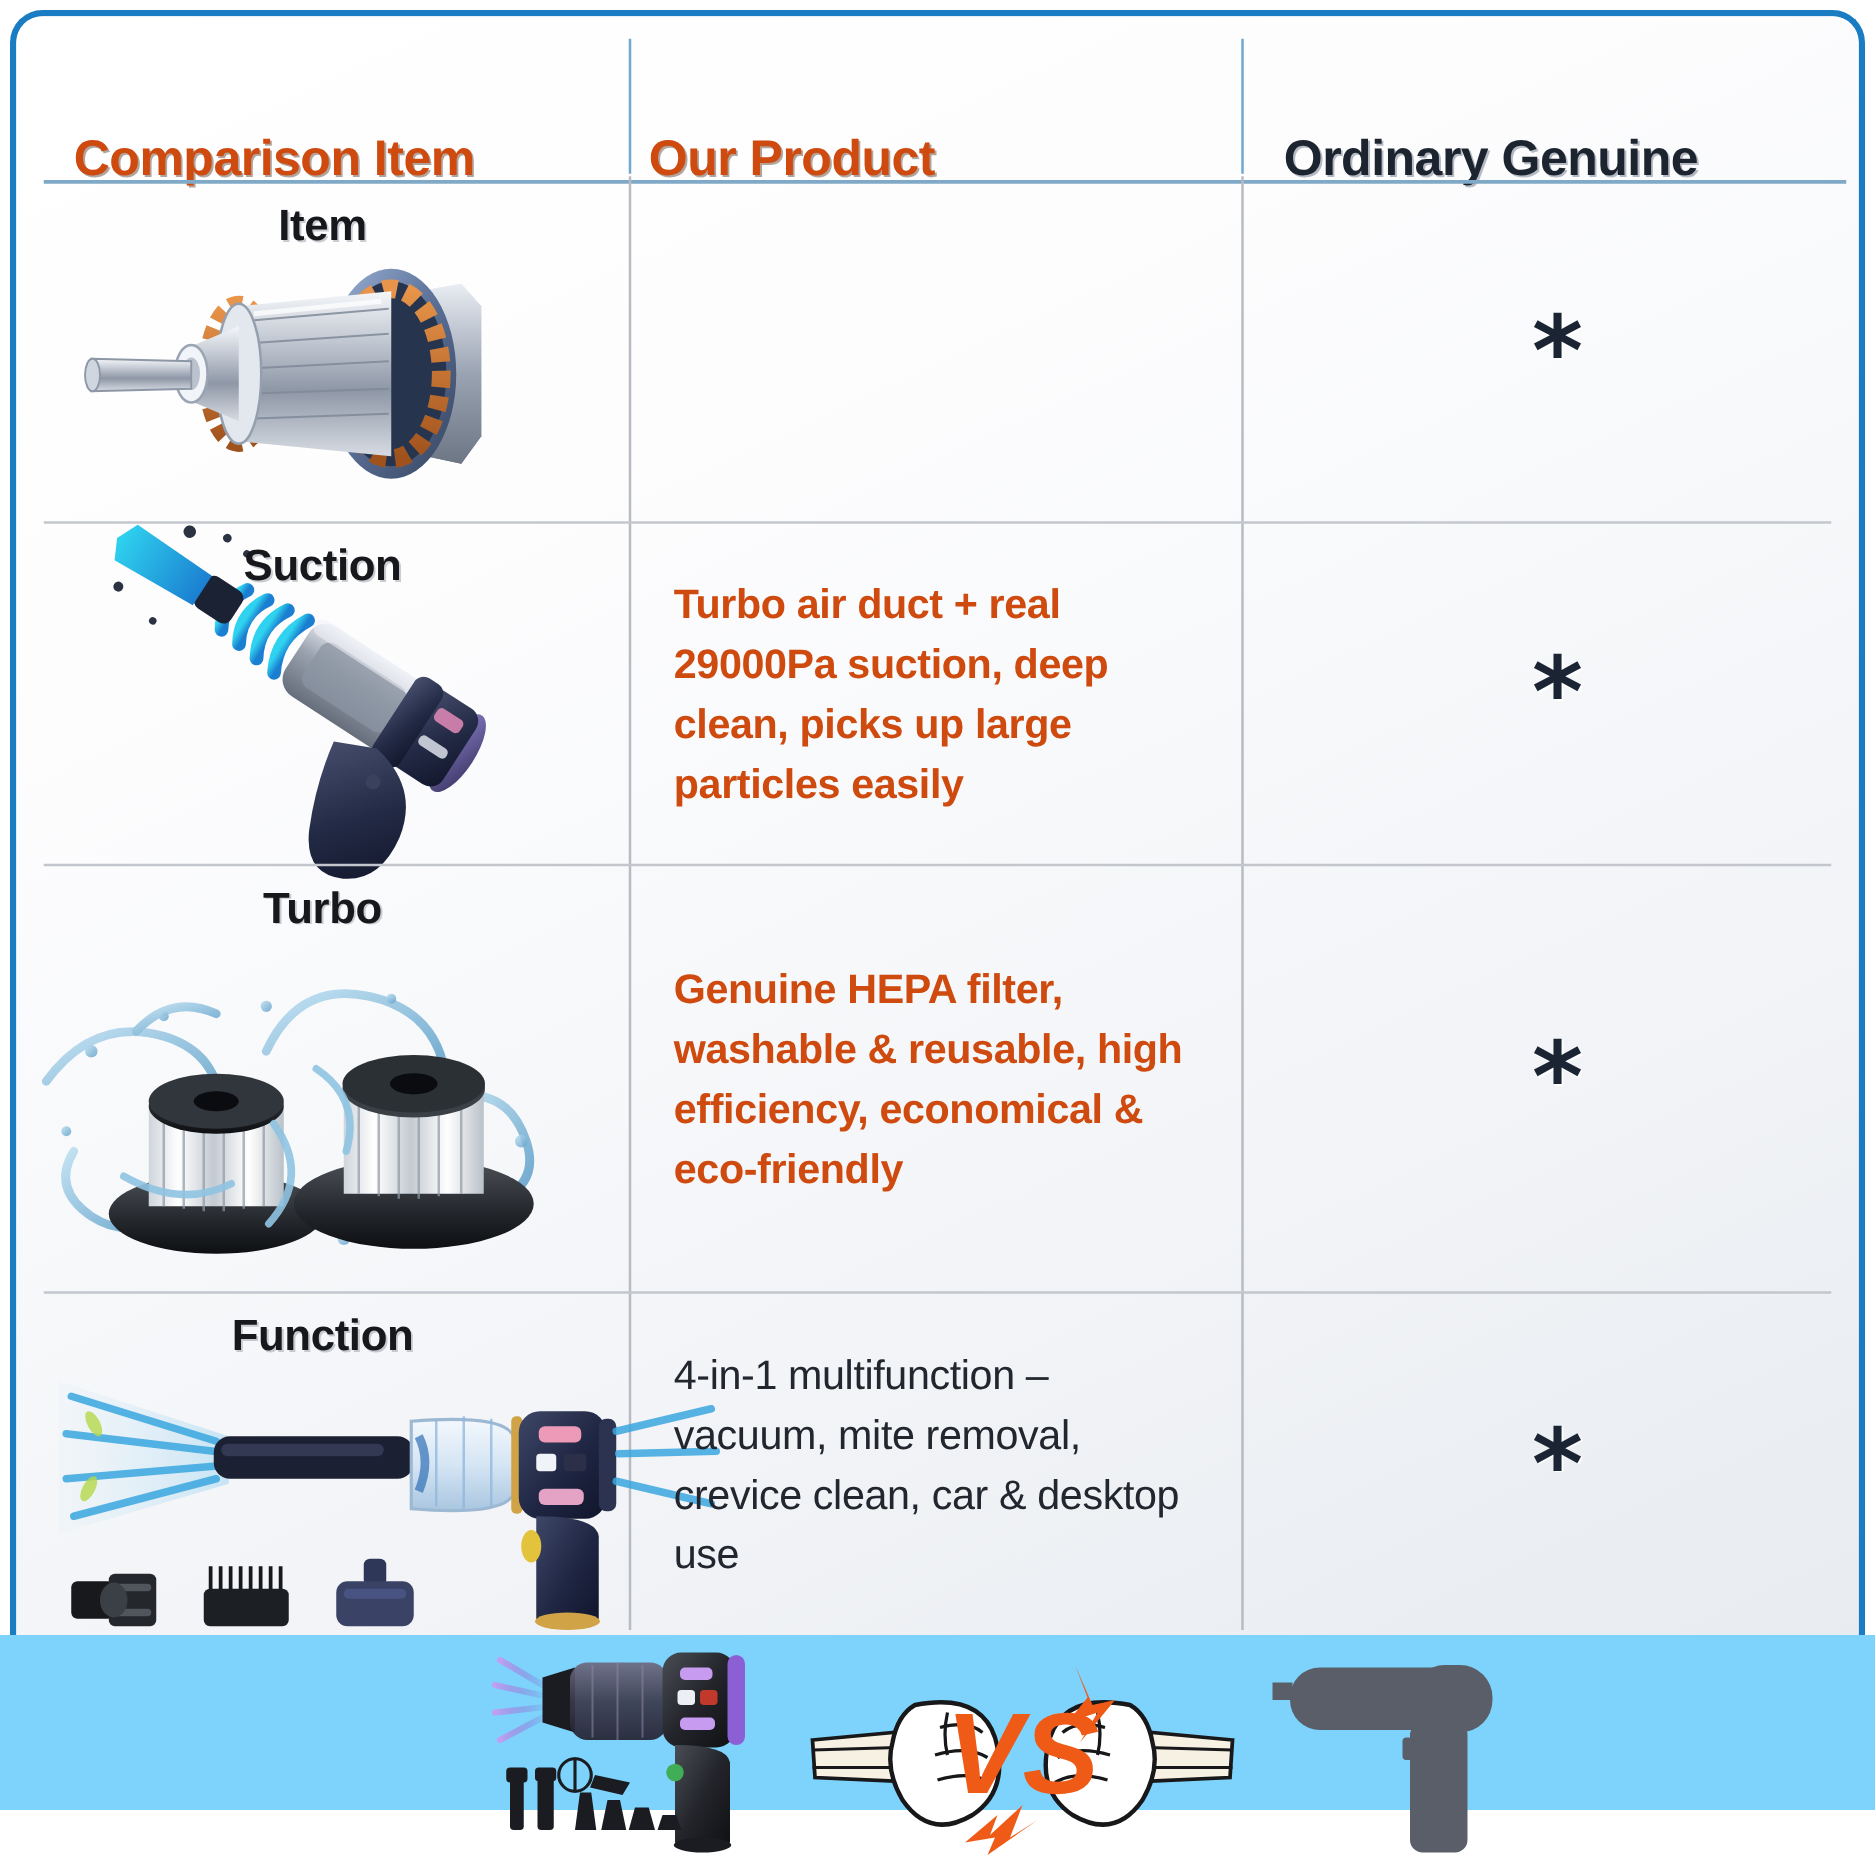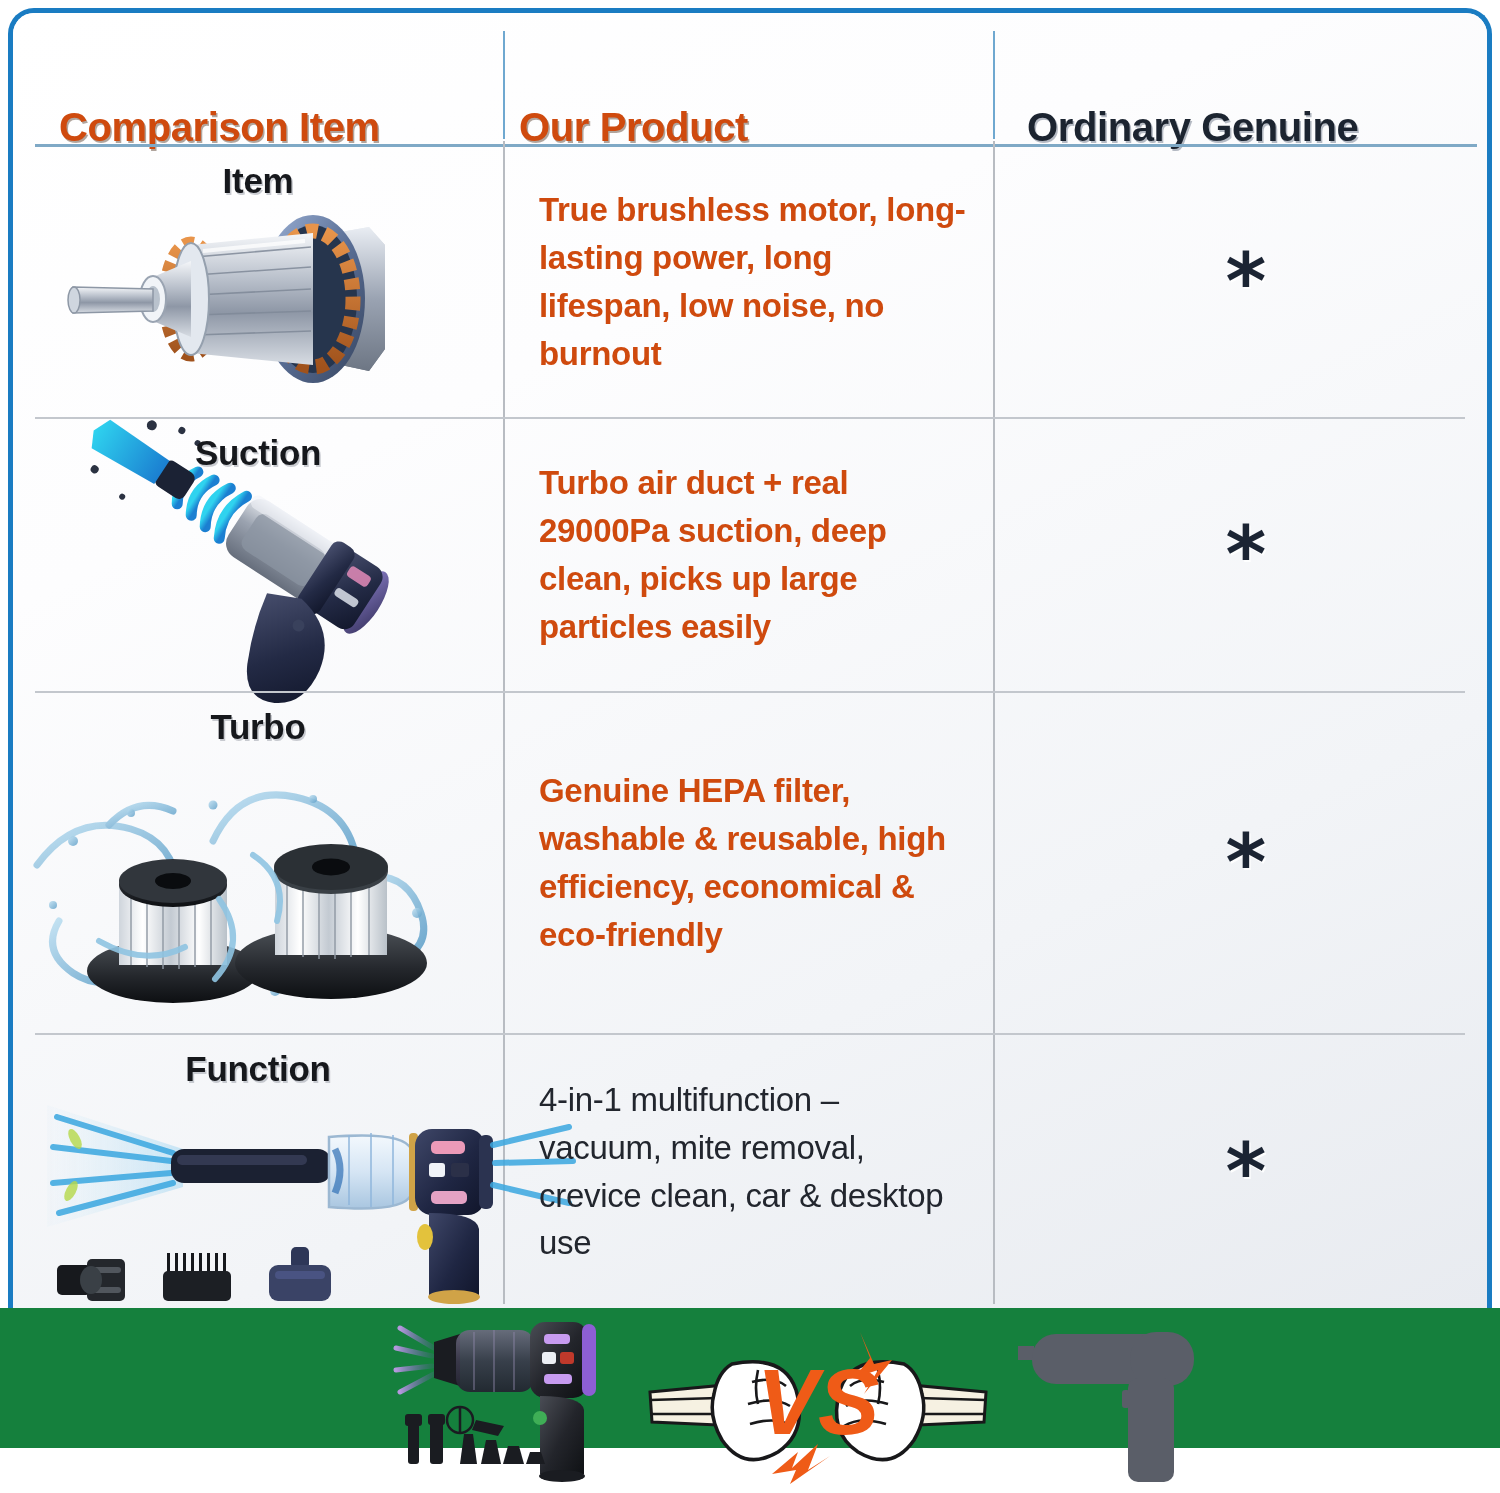--- a/index.html
+++ b/index.html
@@ -177,21 +177,21 @@
     user-select: none;
   }
 
   
   .vs-strip {
     position: absolute;
     left: 0;
     top: 1308px;
     width: 1500px;
     height: 140px;
-    background: #15803d;
+    background: #7dd3fc;
   }
   .vs-product {
     position: absolute;
     left: 390px;
     top: 4px;
     width: 250px;
     height: 180px;
   }
   .vs-badge {
     position: absolute;
@@ -294,23 +294,20 @@
             <ellipse cx="140" cy="100" rx="7" ry="13" fill="#b9c2cd"></ellipse>
 
             <path d="M60 88 L140 90 L140 112 L60 114 Z" fill="url(#steelA)" stroke="#8d97a5" stroke-width="1.5"></path>
             <ellipse cx="61" cy="101" rx="6" ry="13" fill="#cfd6df" stroke="#8d97a5" stroke-width="1.5"></ellipse>
 
             <path d="M190 52 L292 42" stroke="#ffffff" stroke-width="4" opacity=".75"></path>
           </svg>
         </div>
       </div>
 
-      <div class="cell c-ours">
-        <div class="desc">True brushless motor, long-lasting power, long lifespan, low noise, no burnout</div>
-      </div>
 
       <div class="cell c-ord">
         <span class="asterisk">*</span>
       </div>
     </div>
     <div class="row-sep" style="top:404px"></div>
 
     <div class="body-row" style="top:406px; height:272px">
 
       <div class="cell c-item">

